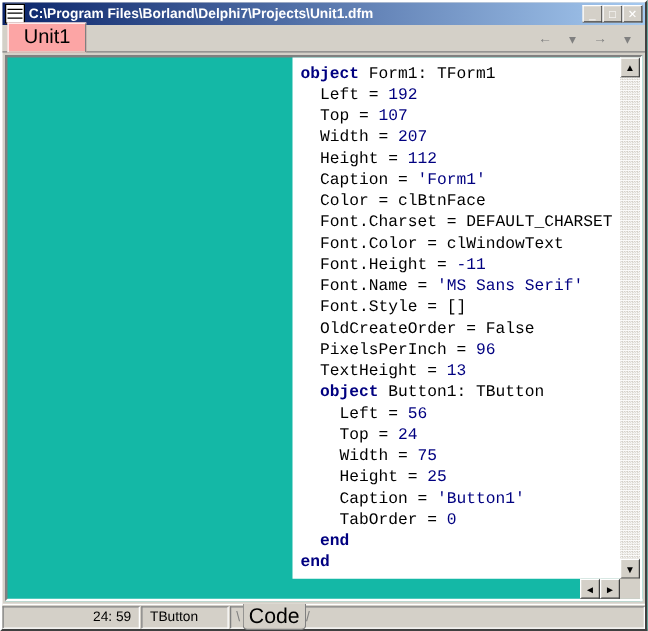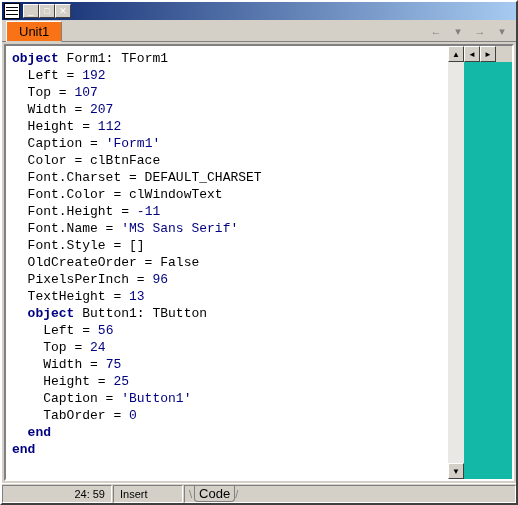--- a/index.html
+++ b/index.html
@@ -54,25 +54,25 @@
 .tabbar {
   background: #d4d0c8;
   height: 22px;
   display: flex;
   align-items: flex-end;
   padding-left: 4px;
   border-bottom: 1px solid #808080;
   position: relative;
 }
 .tab {
-  background: #f97316;
+  background: #fca5a5;
   border: 1px solid;
   border-color: #fff #808080 #d4d0c8 #fff;
   padding: 2px 12px;
-  font-size: 13px;
+  font-size: 16px;
   position: relative;
   top: 1px;
   cursor: default;
 }
 .nav-buttons {
   margin-left: auto;
   display: flex;
   gap: 2px;
   padding-right: 4px;
   padding-bottom: 2px;
@@ -89,21 +89,22 @@
   display: flex;
   flex-direction: column;
   padding: 2px;
 }
 .editor-inner {
   flex: 1;
   border: 2px solid;
   border-color: #808080 #fff #fff #808080;
   background: #14b8a6;
   display: flex;
-  flex-direction: row;
+  flex-direction: column;
+  align-items: flex-end;
 }
 .code-content {
   flex: 1;
   background: #fff;
   font-family: 'Courier New', monospace;
   font-size: 13px;
   line-height: 17px;
   padding: 4px 6px;
   white-space: pre;
   overflow: auto;
@@ -145,21 +146,21 @@
 .status-rest {
   flex: 1;
   border: 1px solid;
   border-color: #808080 #fff #fff #808080;
   height: 18px;
   display: flex;
   align-items: center;
   padding-left: 4px;
 }
 .code-tab {
-  font-size: 13px;
+  font-size: 17px;
   padding: 0 4px;
   border: 1px solid #808080;
   border-top: none;
   border-radius: 0 0 4px 4px;
   background: #d4d0c8;
   margin-left: 2px;
 }
 .code-line { display: block; }
 .sb-btn {
   width: 16px; height: 16px;
@@ -174,20 +175,21 @@
 </head>
 <body>
 
 <div class="window">
   <div class="titlebar">
     <div class="titlebar-icon">
         <span></span>
         <span></span>
         <span></span>
       </div>
+    <div class="titlebar-text">C:\Program Files\Borland\Delphi7\Projects\Unit1.dfm</div>
     <div class="titlebar-buttons">
       <div class="titlebar-btn">_</div>
       <div class="titlebar-btn">□</div>
       <div class="titlebar-btn">✕</div>
     </div>
   </div>
 
   <div class="tabbar">
     <div class="tab">Unit1</div>
     <div class="nav-buttons">
@@ -212,20 +214,20 @@
         <div class="sb-btn">◄</div>
         <div class="sb-track"></div>
         <div class="sb-btn">►</div>
         <div style="width:16px;background:#d4d0c8"></div>
       </div>
     </div>
   </div>
 
   <div class="statusbar">
     <div class="status-cell pos">24: 59</div>
-    <div class="status-cell ins">Insert</div>
+    <div class="status-cell ins">TButton</div>
     <div class="status-rest">
       <span style="color:#808080">\</span>
         <span class="code-tab">Code</span>
         <span style="color:#808080">/</span>
     </div>
   </div>
 </div>
 
 </body></html>

